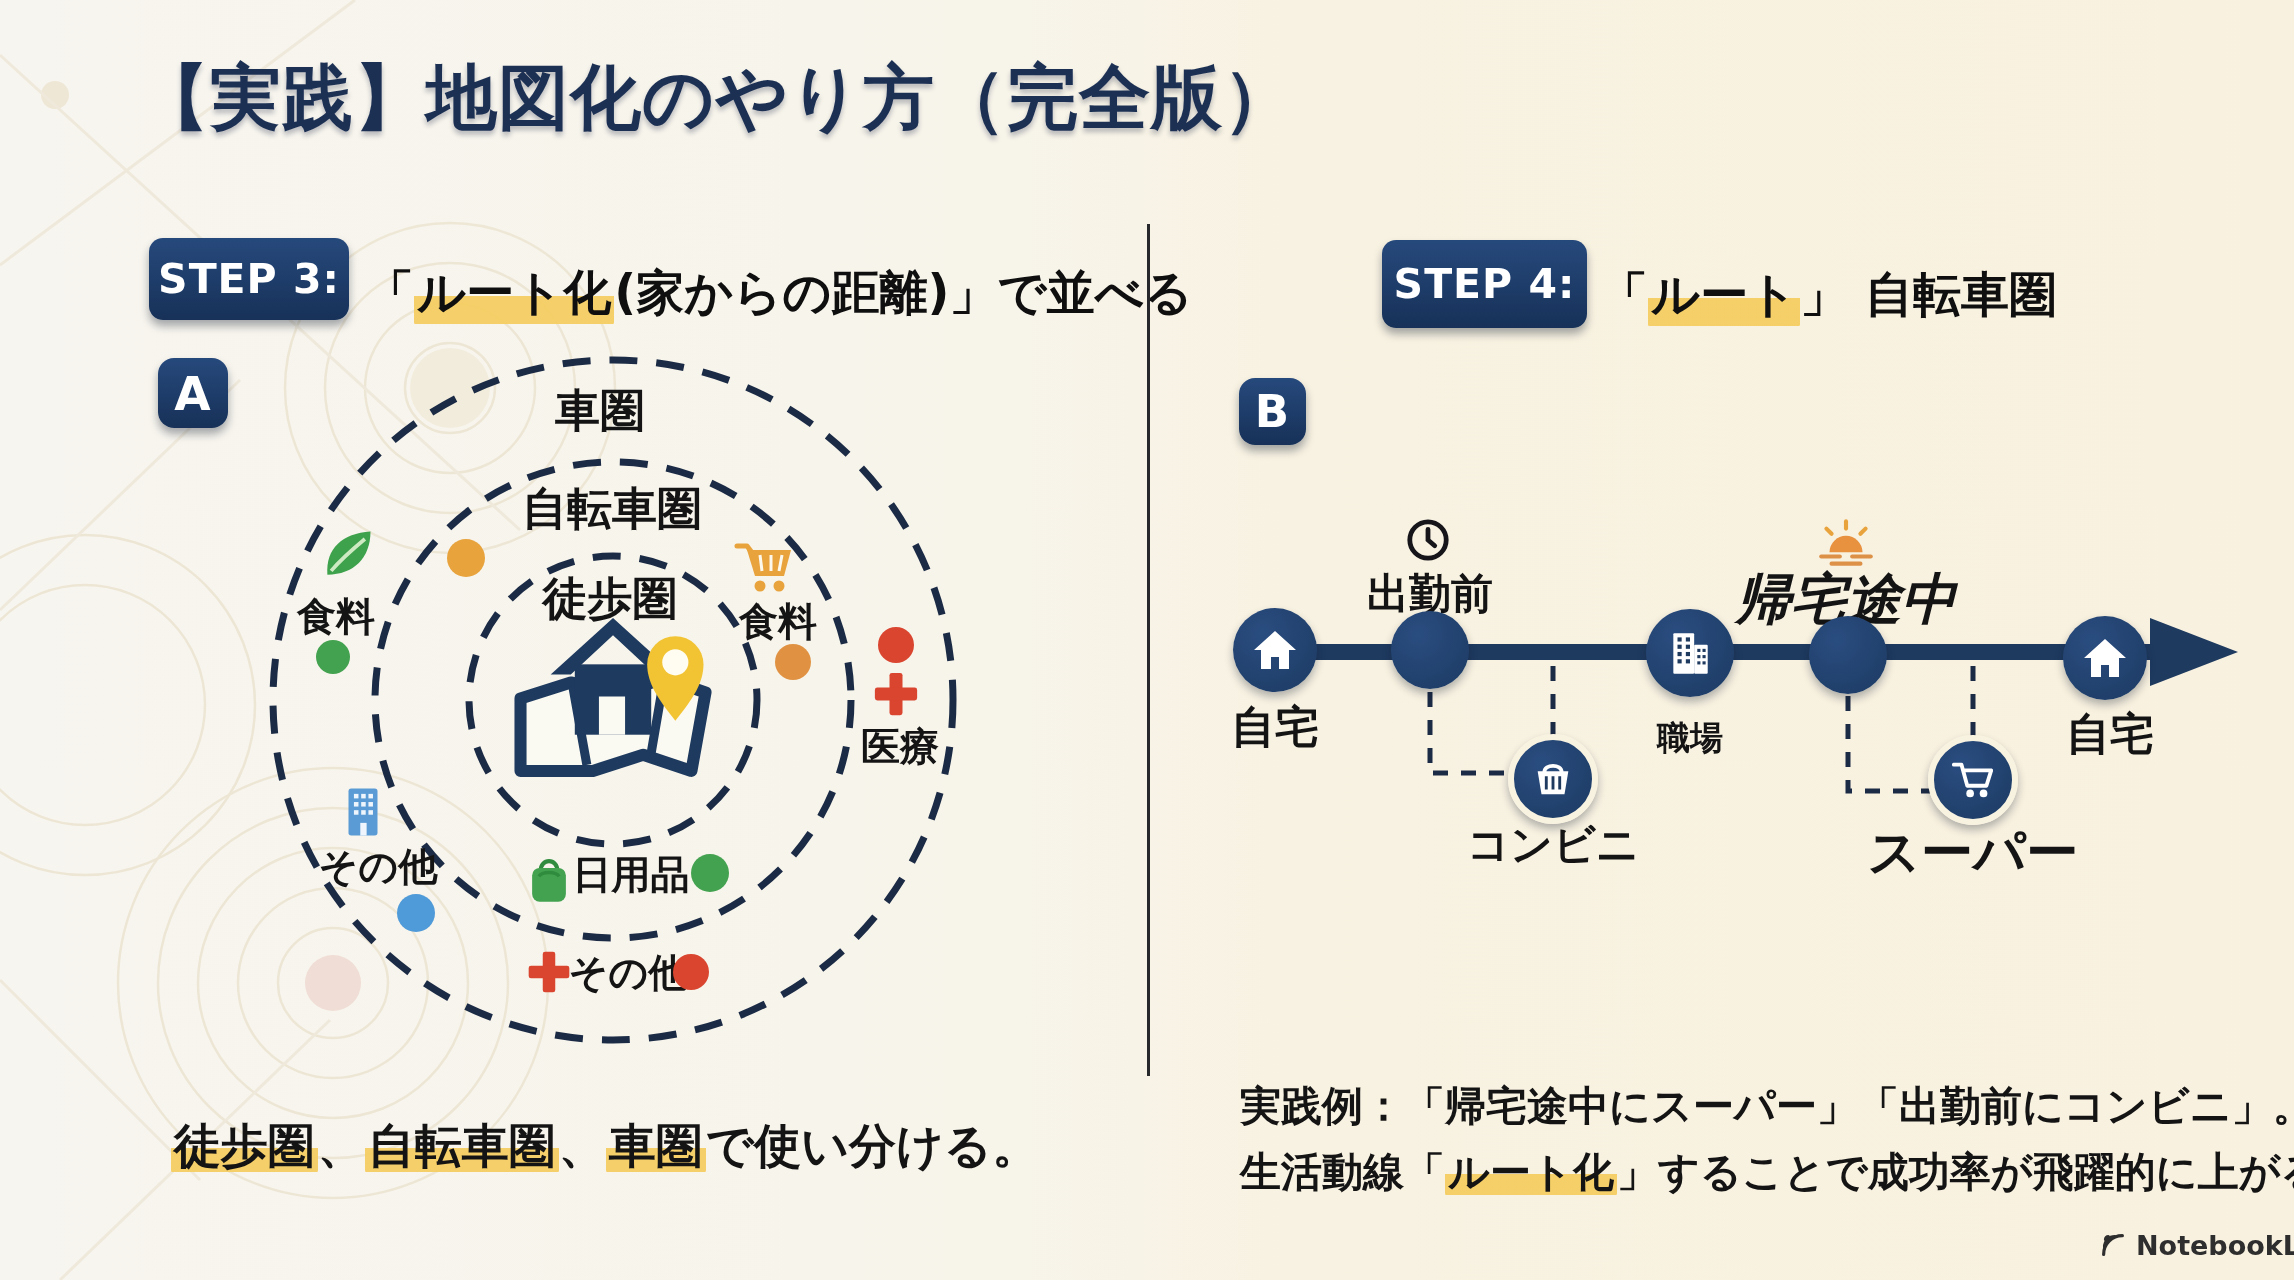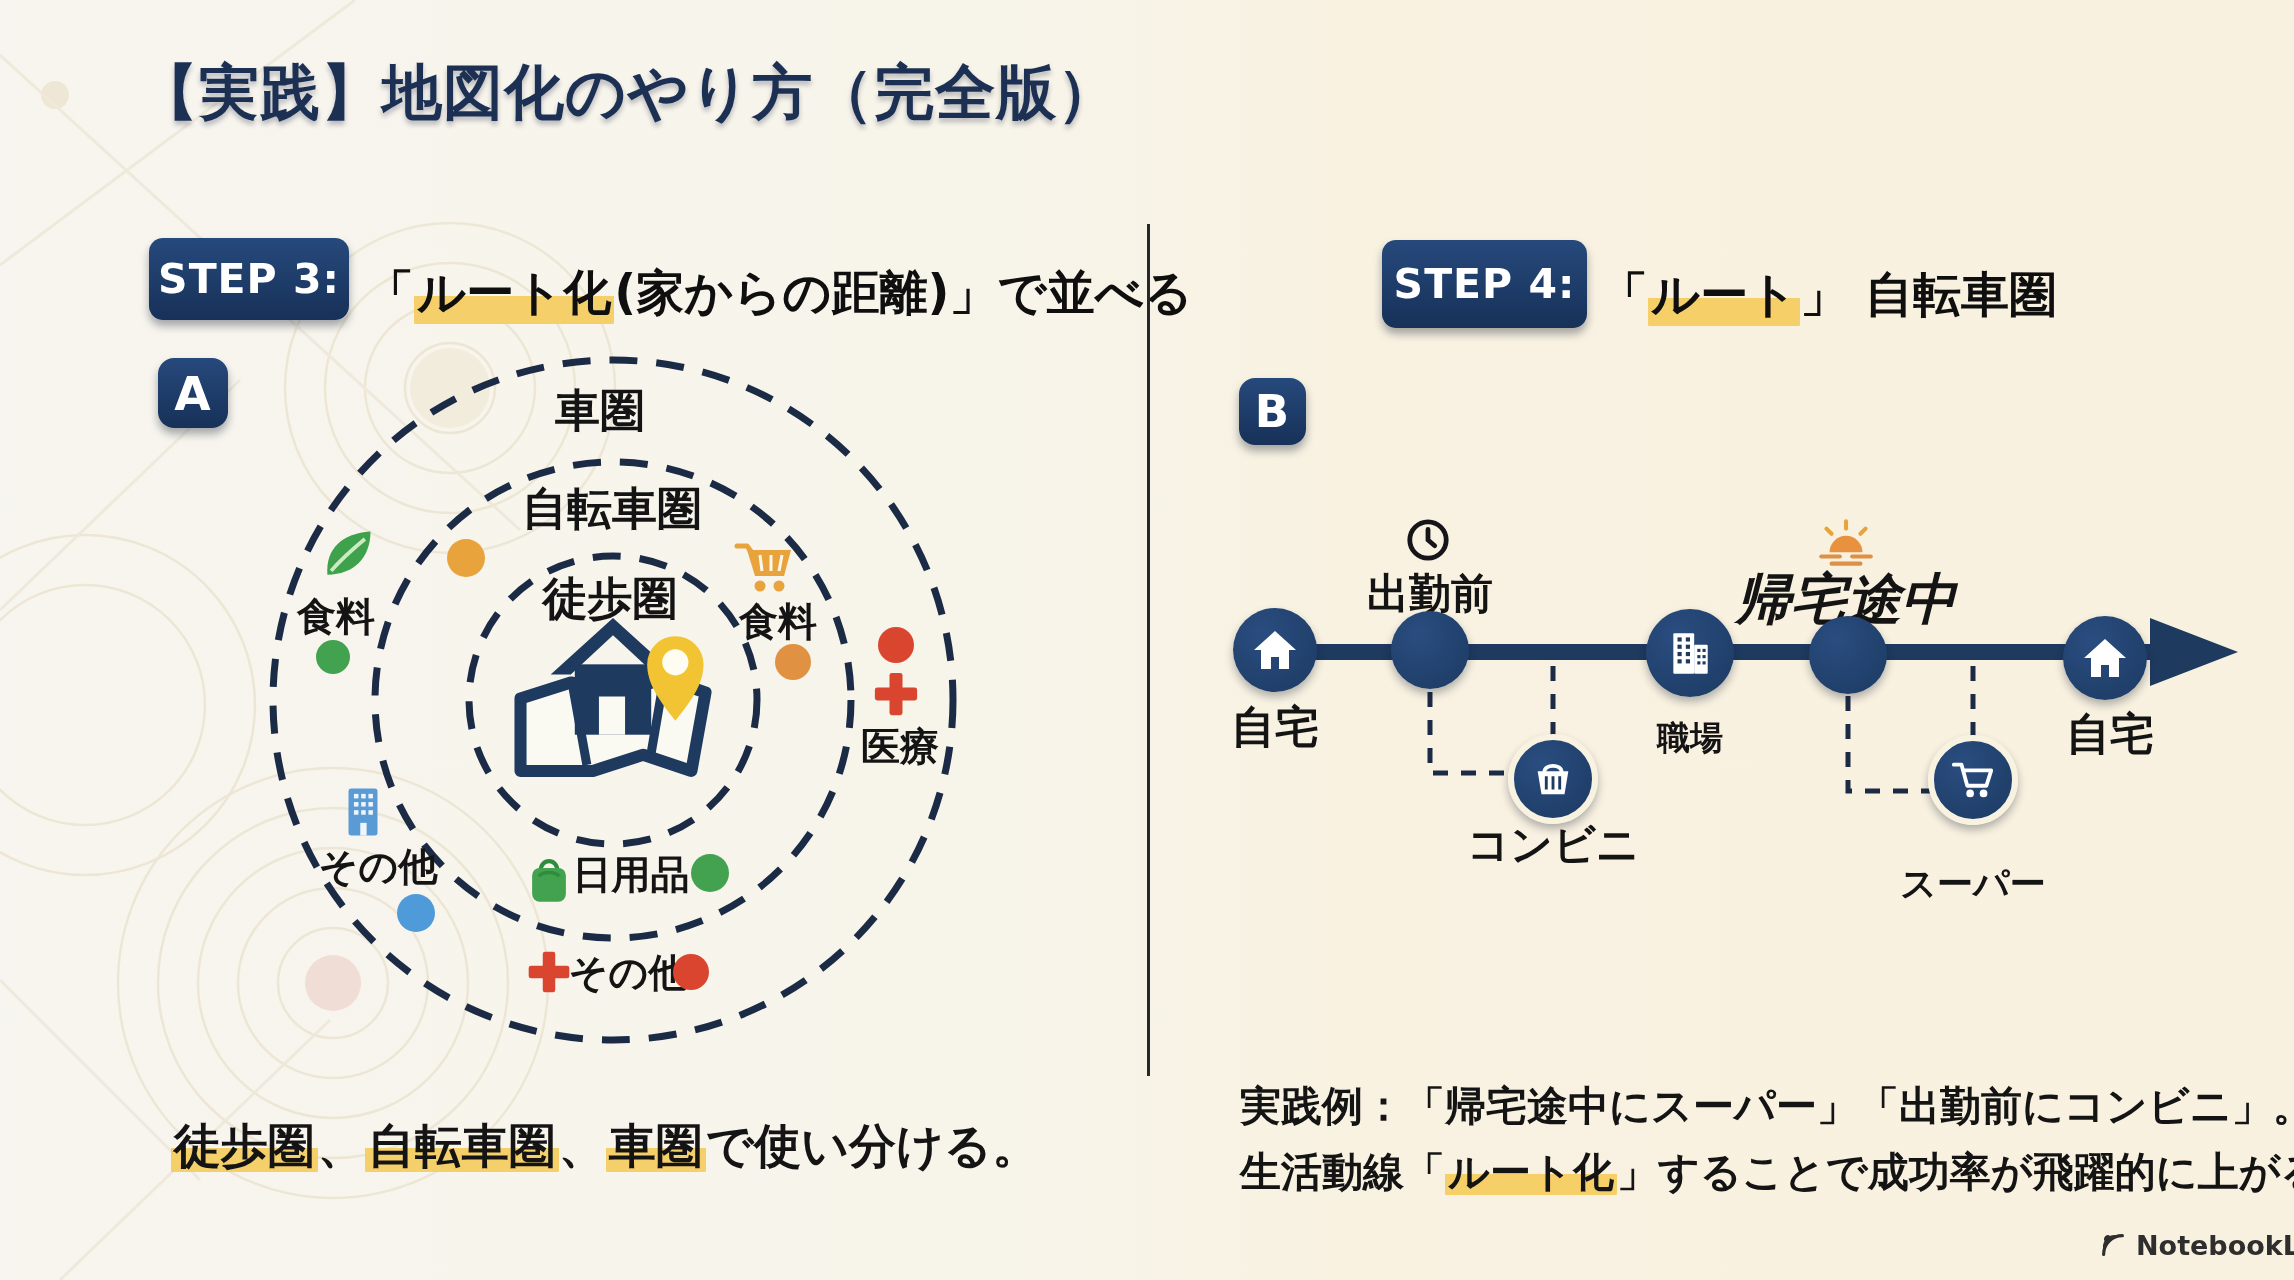--- a/index.html
+++ b/index.html
@@ -70,21 +70,21 @@
       <polygon points="2150,618 2238,652 2150,686" fill="#1e3a5f"></polygon>
       <g fill="none" stroke="#1c2b45" stroke-width="5" stroke-dasharray="15 13">
         <path d="M1430 692 L1430 773 L1511 773"></path>
         <path d="M1553 666 L1553 738"></path>
         <path d="M1848 696 L1848 791 L1932 791"></path>
         <path d="M1973 666 L1973 739"></path>
       </g>
     </g>
   </svg>
 
-  <div class="abs lbl" style="left:138px;top:62px;font-size:60px;color:#1c3054;letter-spacing:1px;text-shadow:0 4px 5px rgba(20,30,60,.28);">【実践】地図化のやり方（完全版）</div>
+  <div class="abs lbl" style="left:138px;top:62px;font-size:71px;color:#1c3054;letter-spacing:1px;text-shadow:0 4px 5px rgba(20,30,60,.28);">【実践】地図化のやり方（完全版）</div>
 
   <div class="abs badge" style="left:133px;top:238px;width:200px;height:82px;font-size:41px;">
     <span>STEP 3:</span>
   </div>
   <div class="abs heading" style="left:366px;top:252px;height:82px;font-size:48px;">
     <span>「</span>
       <span class="hl">ルート化</span>
       <span> (家からの距離)」で並べる</span>
   </div>
 
@@ -284,21 +284,21 @@
 
   <div class="abs ctr node stop" style="left:1973px;top:780px;width:78px;height:78px;">
     <span class="icon" style="width:46px;height:46px;">
       <svg viewBox="0 0 48 48">
         <path d="M4 8 H12 L18 30 H38 L43 14 H15" fill="none" stroke="#fff" stroke-width="4" stroke-linecap="round" stroke-linejoin="round"></path>
         <circle cx="21" cy="38" r="4" fill="#fff"></circle>
         <circle cx="35" cy="38" r="4" fill="#fff"></circle>
       </svg>
     </span>
   </div>
-  <div class="abs ctr lbl" style="left:1973px;top:884px;font-size:36px;">スーパー</div>
+  <div class="abs ctr lbl" style="left:1973px;top:852px;font-size:52px;">スーパー</div>
 
   <div class="abs lbl" style="left:1240px;top:1086px;font-size:41px;">実践例：「帰宅途中にスーパー」「出勤前にコンビニ」。</div>
   <div class="abs lbl" style="left:1240px;top:1152px;font-size:41px;">
     <span>生活動線「</span><span class="hl">ルート化</span><span>」することで成功率が飛躍的に上がる。</span>
   </div>
 
   <div class="abs" style="left:2098px;top:1230px;display:flex;align-items:center;gap:8px;">
     <span class="icon" style="width:30px;height:30px;">
       <svg viewBox="0 0 32 32">
         <g stroke="#2e2e2e" stroke-width="3.4" fill="none" stroke-linecap="round">

